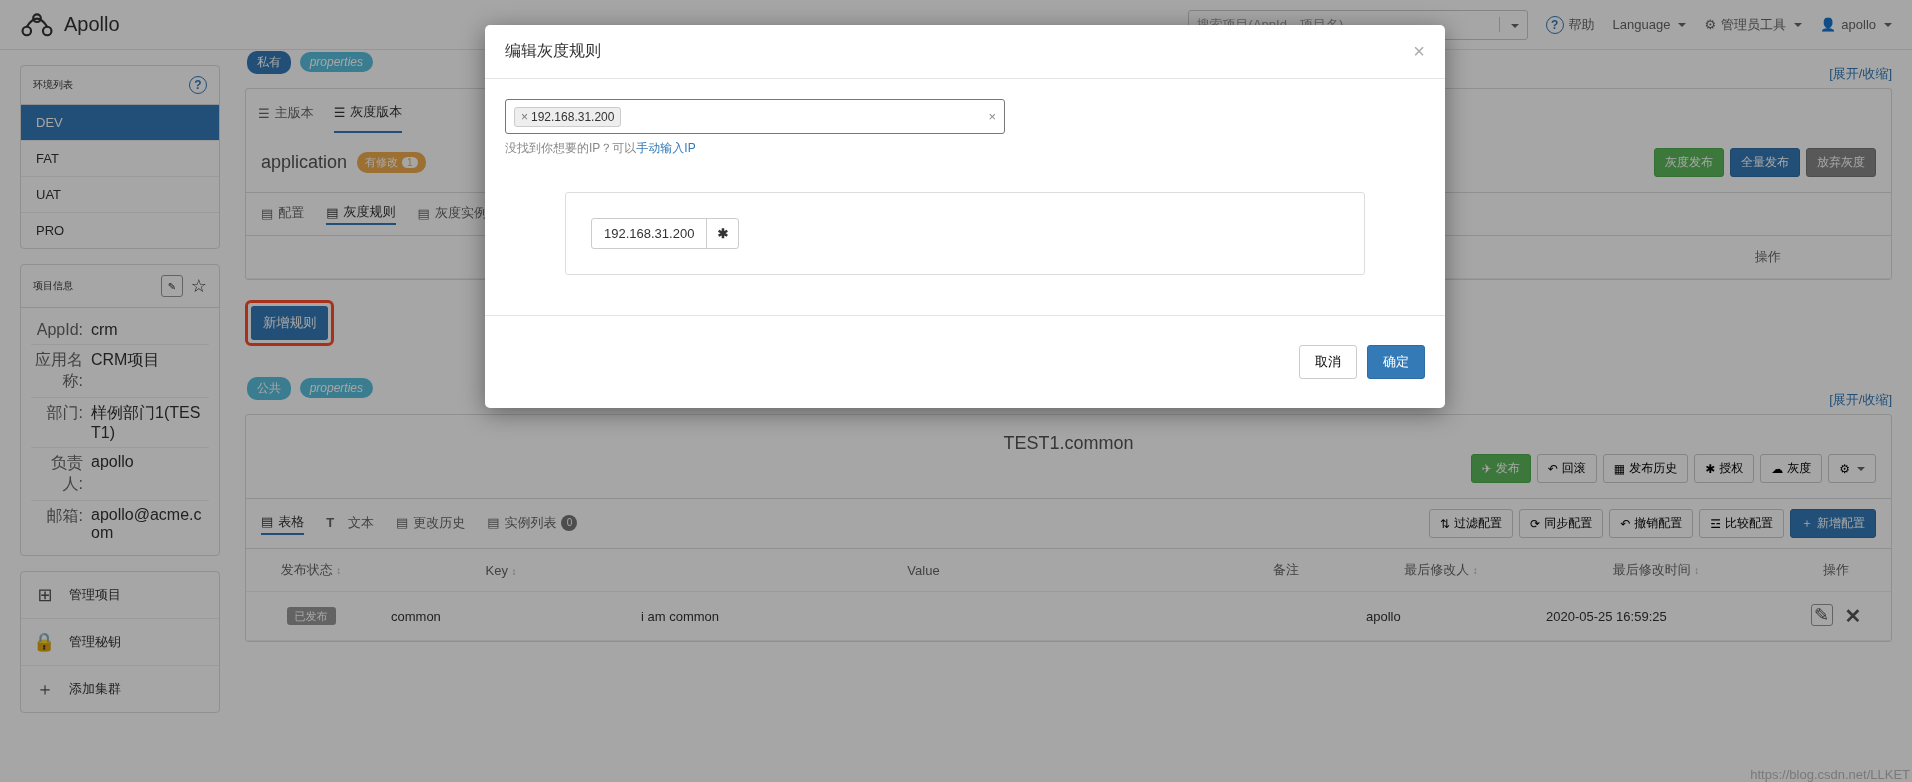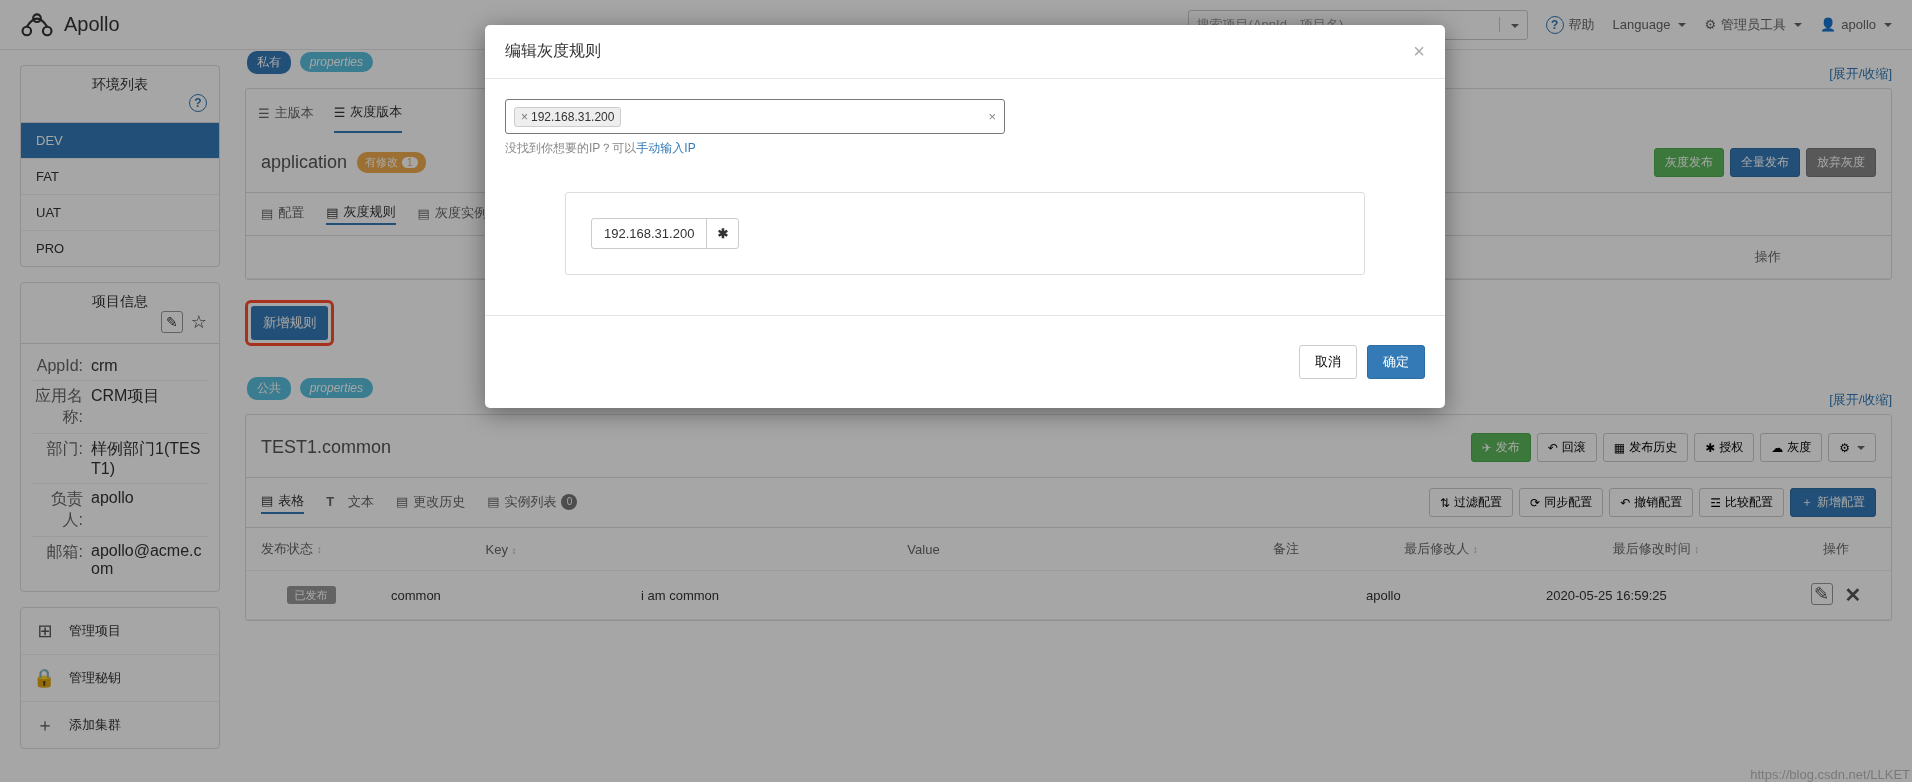--- a/index.html
+++ b/index.html
@@ -15,21 +15,21 @@
     .nav-link { color: #666; display: inline-flex; align-items: center; gap: 5px; cursor: pointer; }
     .caret { display: inline-block; width: 0; height: 0; border-left: 4px solid transparent; border-right: 4px solid transparent; border-top: 4px solid #666; margin-left: 3px; vertical-align: middle; }
     
     
     .main { display: flex; padding: 15px 20px 0; gap: 25px; }
     .left-col { width: 200px; flex-shrink: 0; }
     .right-col { flex: 1; }
     
     
     .panel { border: 1px solid #ddd; border-radius: 4px; margin-bottom: 15px; background: #fff; }
-    .panel-heading { padding: 10px 12px; border-bottom: 1px solid #ddd; display: flex; align-items: center; font-size: 14px; font-weight: 500; flex-direction: column; }
+    .panel-heading { padding: 10px 12px; border-bottom: 1px solid #ddd; display: flex; align-items: center; font-size: 10px; font-weight: 500; }
     .panel-heading .hdr-icons { margin-left: auto; display: flex; gap: 8px; }
     .help-circle { width: 18px; height: 18px; border: 1.5px solid #337ab7; border-radius: 50%; color: #337ab7; display: inline-flex; align-items: center; justify-content: center; font-size: 12px; font-weight: bold; margin-left: auto; }
     .edit-icon-box { width: 22px; height: 22px; border: 1px solid #999; border-radius: 3px; display: inline-flex; align-items: center; justify-content: center; cursor: pointer; }
     .env-list { list-style: none; }
     .env-list li { padding: 10px 15px; border-bottom: 1px solid #eee; cursor: pointer; }
     .env-list li:last-child { border-bottom: none; }
     .env-list li.active { background: #337ab7; color: #fff; }
     .proj-info { padding: 8px 10px; }
     .proj-row { display: flex; padding: 5px 0; border-bottom: 1px solid #eee; font-size: 16px; }
     .proj-row:last-child { border-bottom: none; }
@@ -290,21 +290,21 @@
 
     
     <div style="position:relative; margin-top:45px;">
       <div class="ns-tags">
         <span class="tag tag-public" style="background:#5bc0de;">公共</span>
         <span class="tag tag-props">properties</span>
       </div>
       <div class="toggle-link">[展开/收缩]</div>
     </div>
     <div class="ns-panel">
-      <div class="ns-title-row" style="padding-top:18px;">
+      <div class="ns-title-row" style="padding-top:18px;flex-direction:column;">
         <span class="ns-title">TEST1.common</span>
         <div class="title-actions">
           <button class="btn btn-success">
               <span class="i-plane"></span>
               <span>发布</span>
             </button>
           <button class="btn">
               <span class="i-undo"></span>
               <span>回滚</span>
             </button>
@@ -360,21 +360,21 @@
             </button>
           <button class="btn btn-primary">
               <span class="i-plus"></span>
               <span>新增配置</span>
             </button>
         </div>
       </div>
       <table class="tbl">
         <thead>
             <tr>
-          <th style="width:130px; "><span>发布状态</span> <span class="sort-icn">↕</span></th>
+          <th style="width:130px; text-align:center;"><span>发布状态</span> <span class="sort-icn">↕</span></th>
           <th style="width:250px; text-align:center;"><span>Key</span> <span class="sort-icn">↕</span></th>
           <th style="text-align:center;"><span>Value</span></th>
           <th style="width:130px; text-align:center;"><span>备注</span></th>
           <th style="width:180px; text-align:center;"><span>最后修改人</span> <span class="sort-icn">↕</span></th>
           <th style="width:250px; text-align:center;"><span>最后修改时间</span> <span class="sort-icn">↕</span></th>
           <th style="width:110px; text-align:center;"><span>操作</span></th>
         </tr>
           </thead>
         <tbody>
           <tr>

